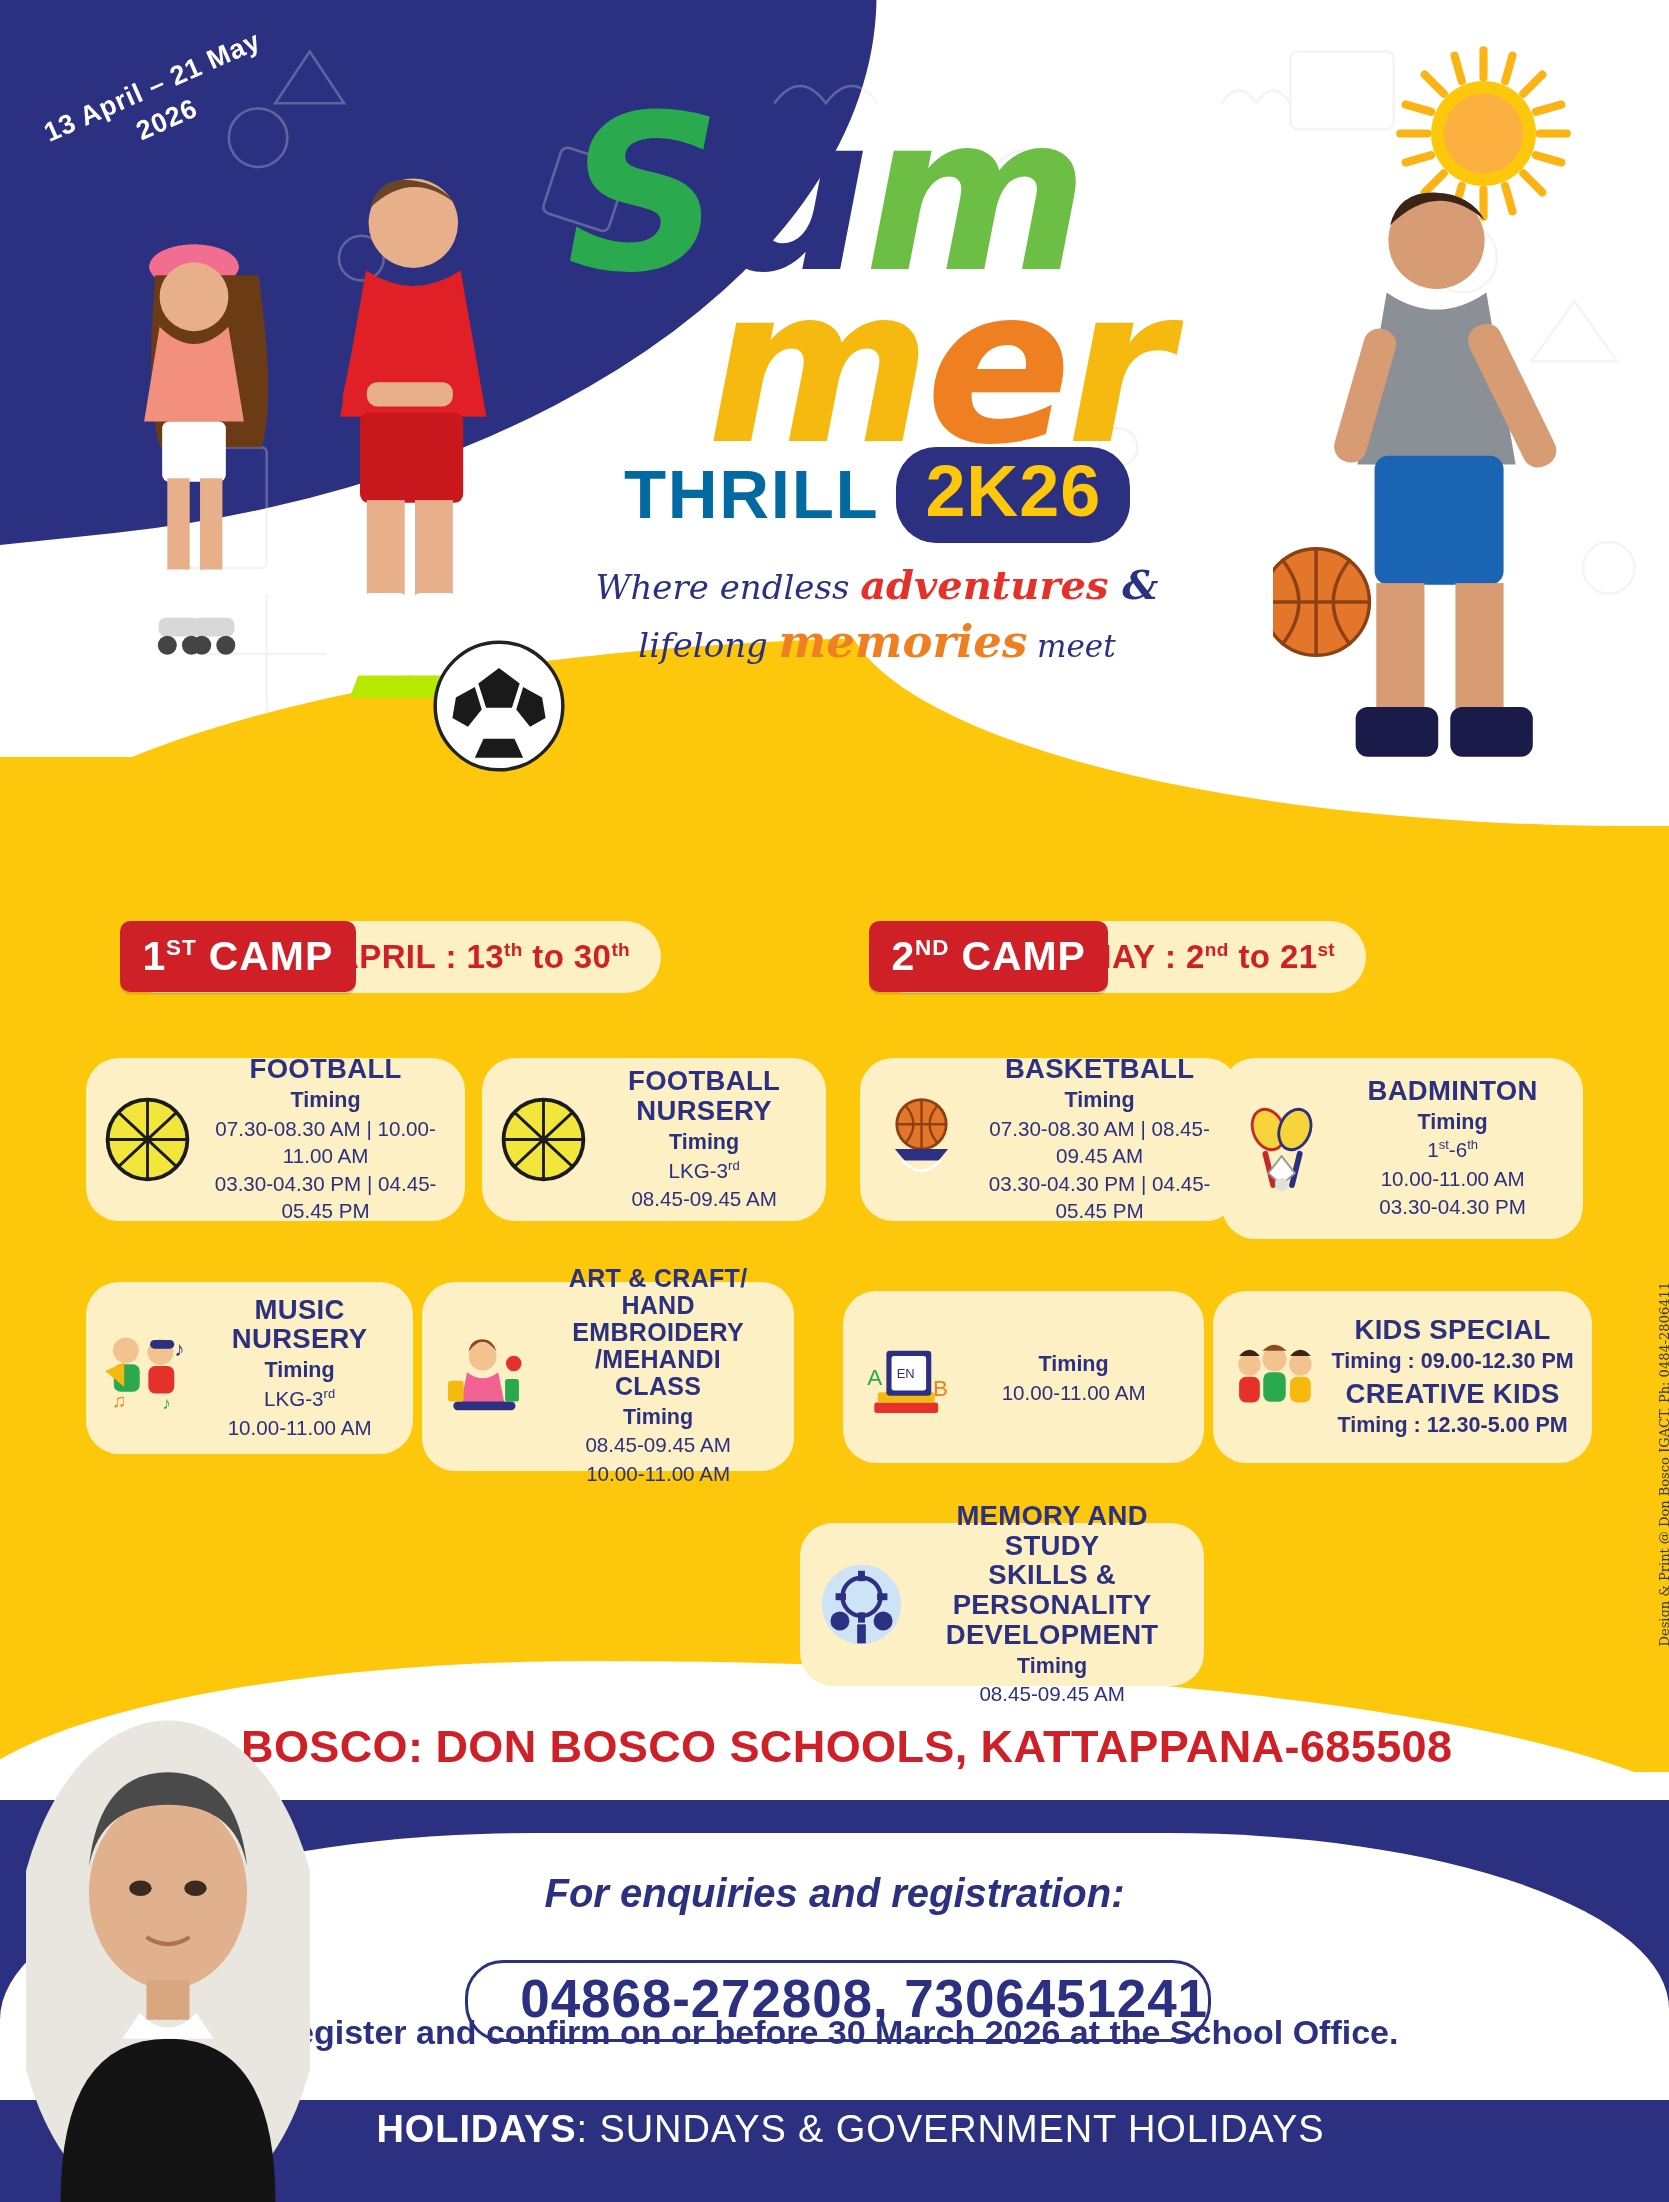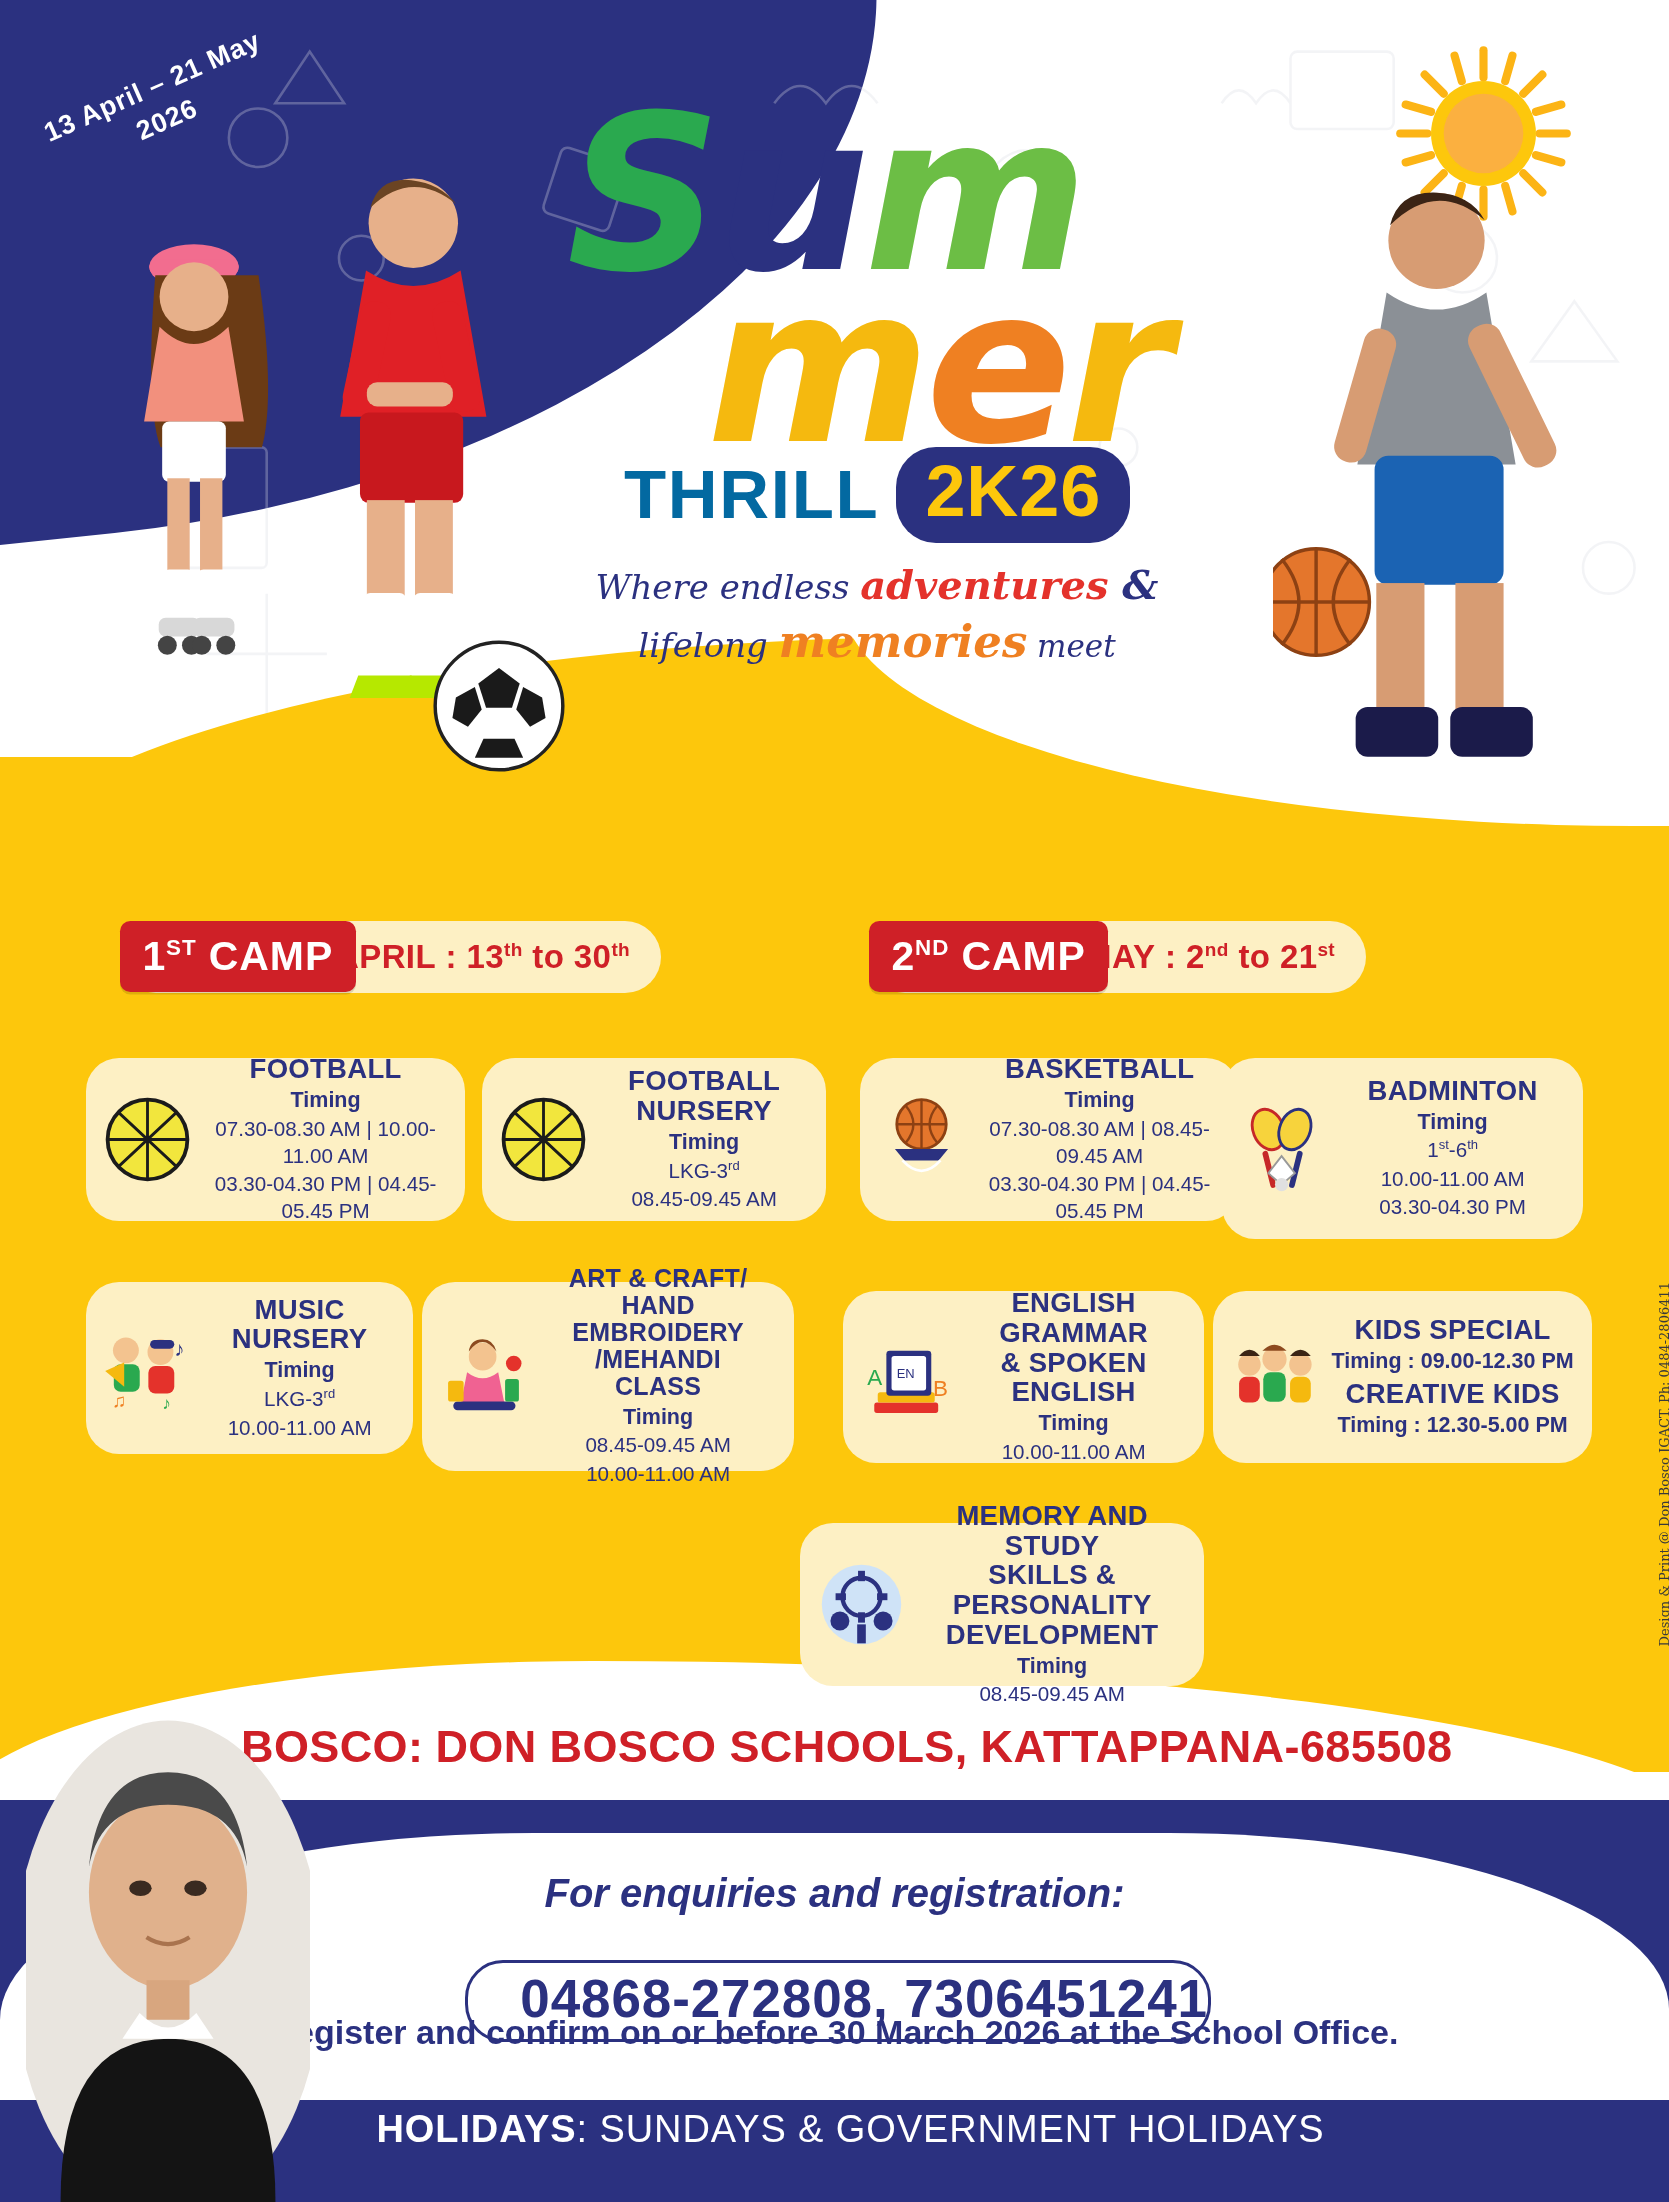--- a/index.html
+++ b/index.html
@@ -663,24 +663,20 @@
     <svg class="icon" viewBox="0 0 110 110">
       <rect x="20" y="84" width="74" height="12" rx="3" fill="#e4322b"></rect>
       <rect x="24" y="72" width="66" height="12" rx="3" fill="#f5b90f"></rect>
       <rect x="34" y="24" width="52" height="52" rx="4" fill="#2b3180"></rect>
       <rect x="40" y="30" width="40" height="40" rx="3" fill="#ffffff"></rect>
       <text x="46" y="56" font-size="15" fill="#2b3180" font-family="Liberation Sans, sans-serif">EN</text>
       <text x="12" y="64" font-size="26" fill="#2aa94f" font-family="Liberation Sans, sans-serif">A</text>
       <text x="88" y="76" font-size="26" fill="#ef8022" font-family="Liberation Sans, sans-serif">B</text>
     </svg>
     <div class="body">
-      <div class="title">
-        <span>ENGLISH GRAMMAR</span><br>
-        <span>&amp; SPOKEN ENGLISH</span>
-      </div>
       <div class="sub">Timing</div>
       <div class="lines">10.00-11.00 AM</div>
     </div>
   </div>
 
   <div class="card" style="left:1213px; top:1291px; width:379px; height:172px;">
     <svg class="icon" viewBox="0 0 110 110">
       <circle cx="26" cy="40" r="13" fill="#f3c38f"></circle>
         <rect x="14" y="54" width="24" height="30" rx="8" fill="#e4322b"></rect>
       <circle cx="55" cy="34" r="14" fill="#f3c38f"></circle>

